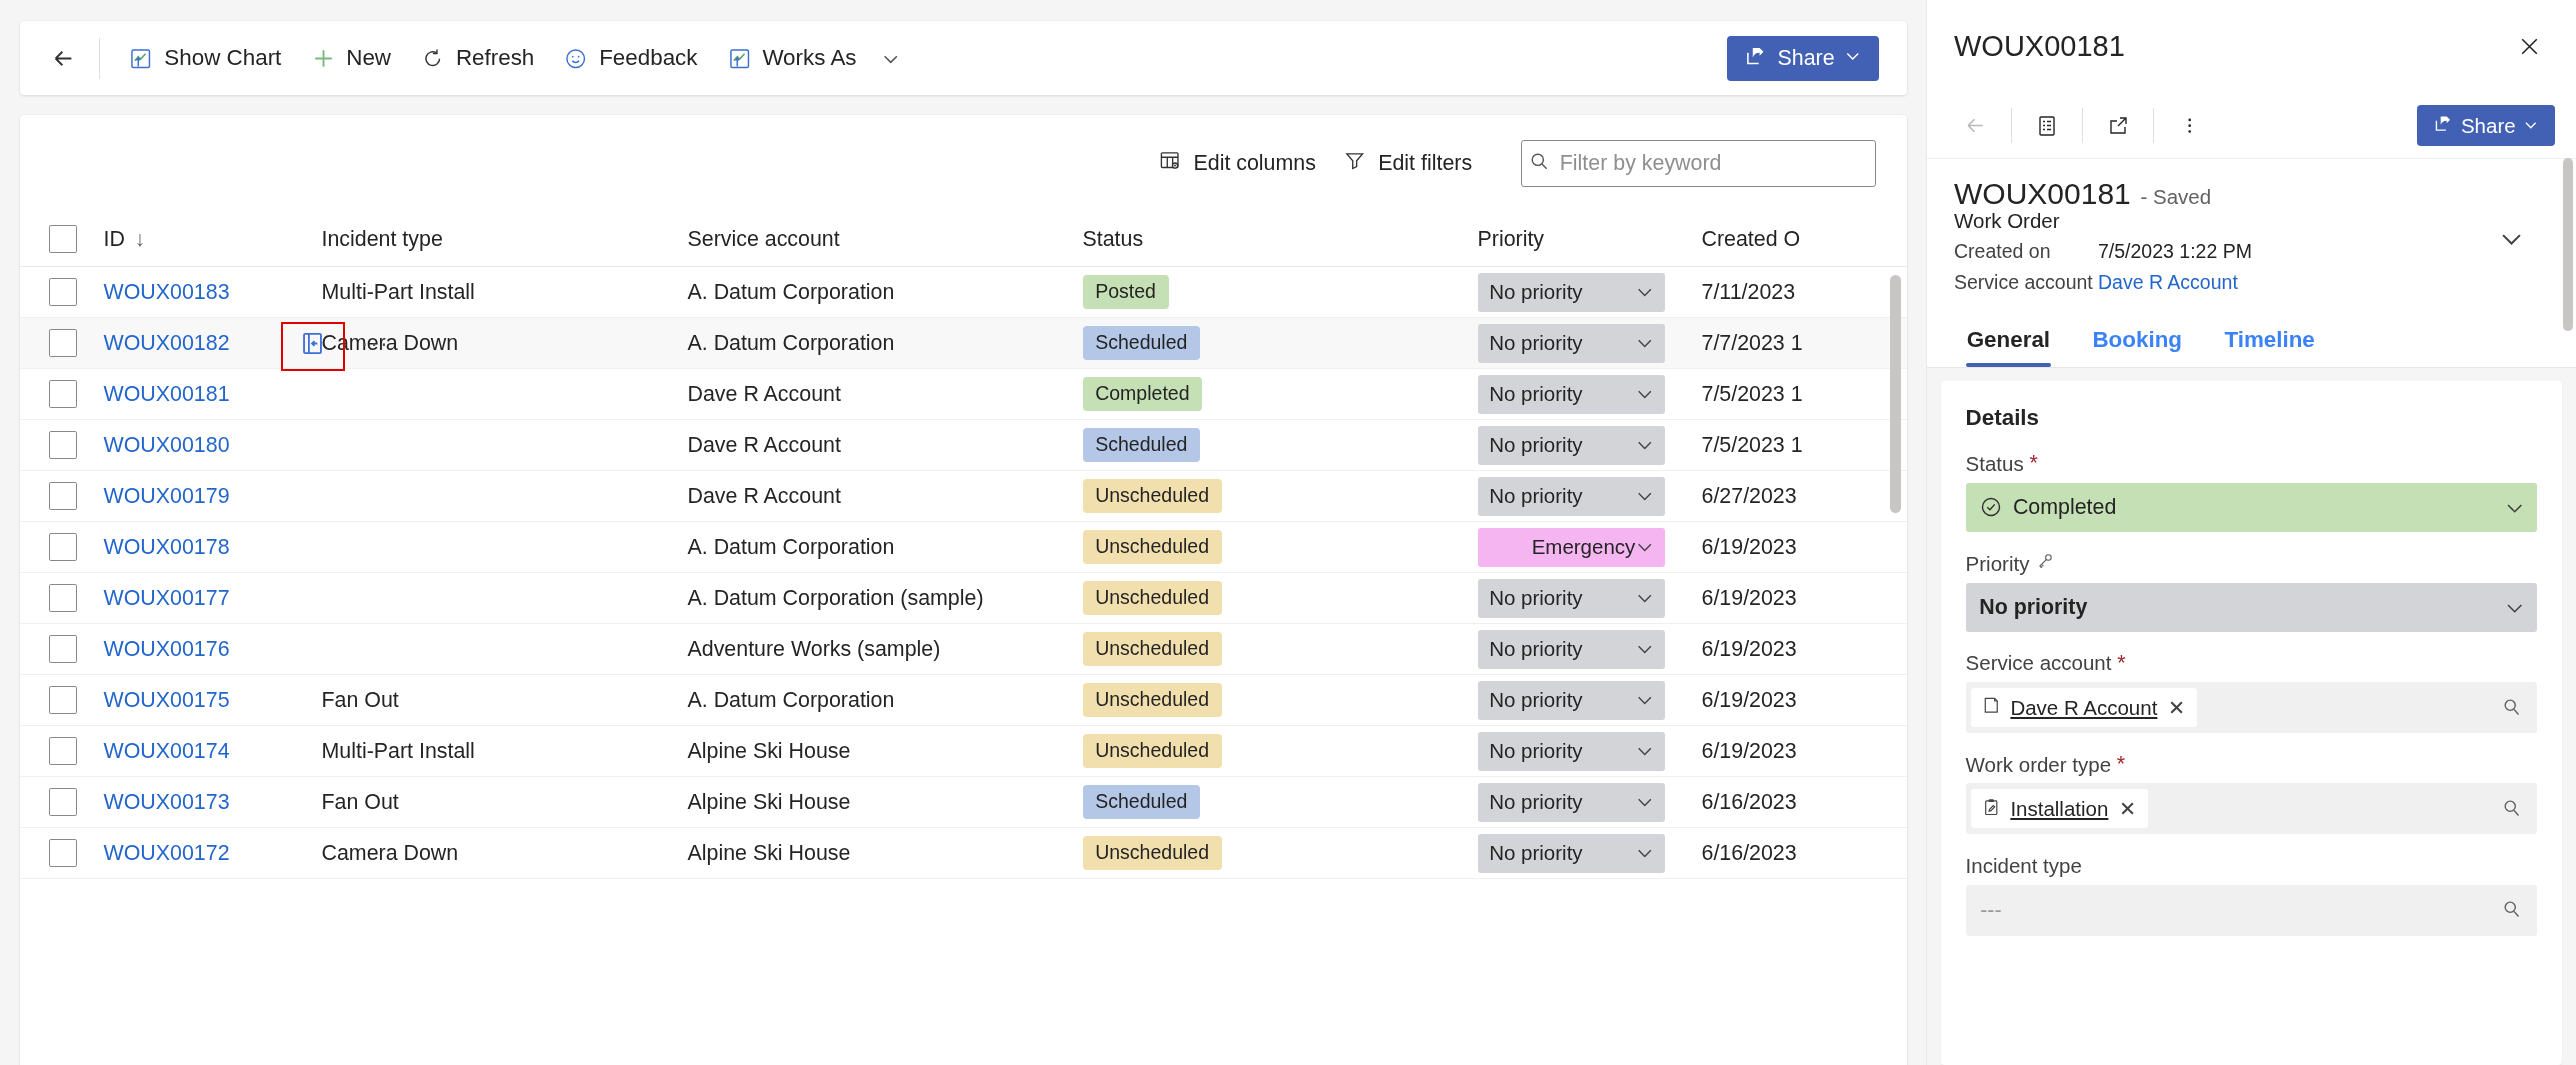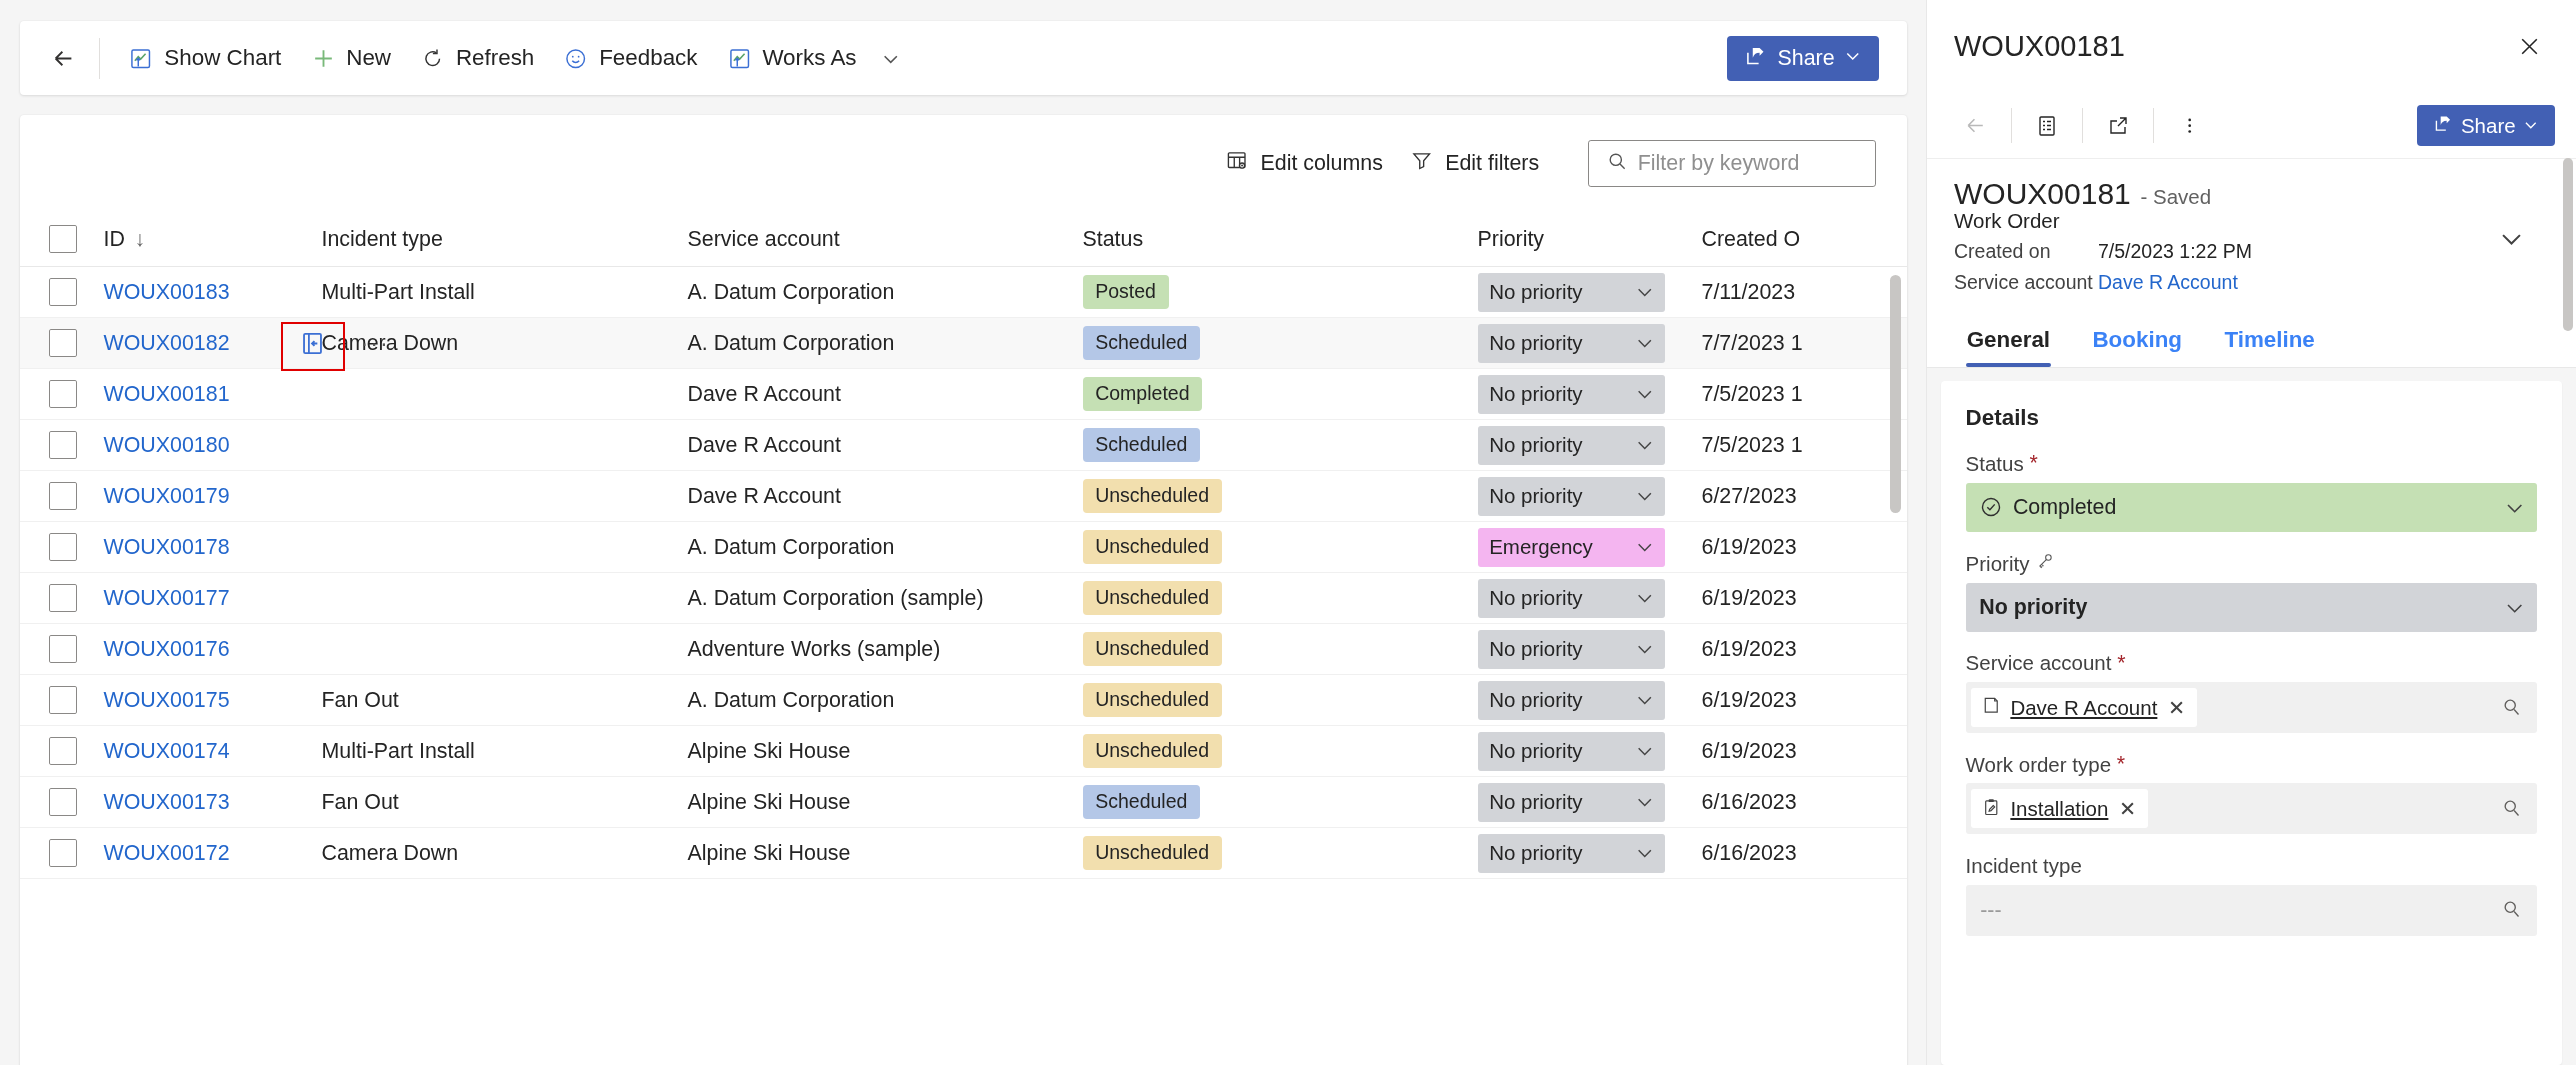--- a/index.html
+++ b/index.html
@@ -71,24 +71,24 @@
   }
   .view-title .vcaret { color:#605e5c; display:flex; align-items:center; }
   .gh-spacer { flex: 1; }
   .gh-btn {
     display: flex; align-items: center; gap: 11.7px;
     font-size: 21.4px; color: #242424; cursor: pointer;
     height: 45px; padding: 0 13.6px; border-radius: 2.9px; white-space: nowrap;
   }
   .gh-search {
     margin-left: 35px; margin-right: 5.8px;
-    width: 288px; height: 47px;
+    width: 355px; height: 47px;
     border: 1px solid #8a8886; border-radius: 2.9px;
     display: flex; align-items: center; gap: 9.7px;
-    padding: 0 17px; background: #fff;
+    padding: 0 6px; background: #fff;
   }
   .gh-search input {
     border: none; outline: none; font-size: 21.4px;
     font-family: "Liberation Sans", sans-serif;
     color: #242424; width: 100%; background: transparent;
   }
   .gh-search input::placeholder { color: #8f8f8f; }
 
   
   .tbl { width: 100%; }
@@ -135,21 +135,21 @@
   .badge.blue   { background: #b4c7e7; }
   .badge.yellow { background: #f2dfae; }
 
   .prio-sel {
     display: flex; align-items: center; justify-content: space-between;
     width: 187px; height: 39px;
     border-radius: 2.9px; padding: 0 9.7px 0 11.7px;
     font-size: 20.5px; color: #242424; cursor: pointer;
     background: #d2d4d8;
   }
-  .prio-sel.emergency { background: #f4b5f0; }
+  .prio-sel.emergency { background: #f4b5f0; justify-content: flex-end; }
   .prio-sel .pc { color: #444; display: flex; align-items: center; }
 
   
   .pane-icon-cell {
     position: absolute; left: 261px; top: 3.9px;
     width: 60px; height: 45px;
     display: flex; align-items: center; justify-content: center;
     border: 2.9px solid #e00000;
     box-sizing: content-box;
   }

